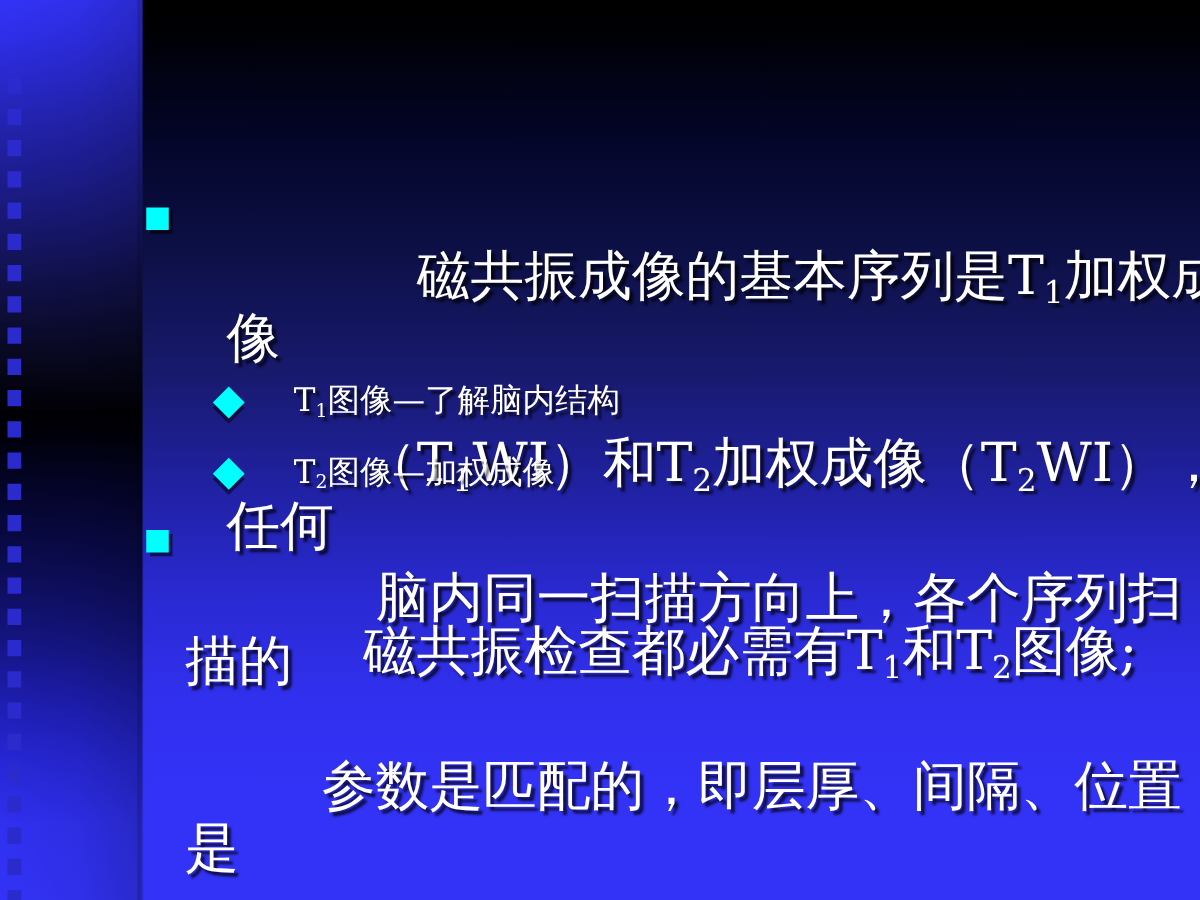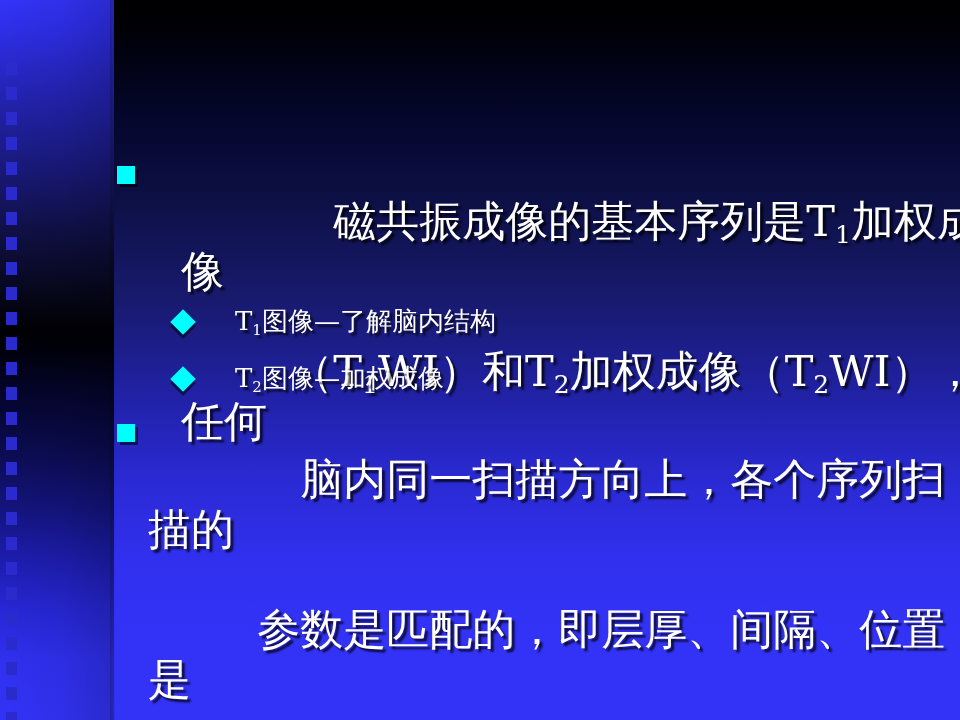--- a/index.html
+++ b/index.html
@@ -184,20 +184,21 @@
   </div>
   <div id="band-edge"></div>
 
   <div id="content">
 
     <div class="bullet-row" style="left:0px; top:0px;">
       <div class="marker-square" style="left:5px; top:166px;"></div>
       <div class="l1text" style="left:53px; top:146px; width:812px;margin-left:16px;">
         <span><span>　磁共振成像的基本序列是T</span><sub>1</sub><span>加权成像</span></span><br>
         <span><span>（T</span><sub>1</sub><span>WI）和T</span><sub>2</sub><span>加权成像（T</span><sub>2</sub><span>WI），任何</span></span><br>
+        <span><span>磁共振检查都必需有T</span><sub>1</sub><span>和T</span><sub>2</sub><span>图像;</span></span>
       </div>
     </div>
 
     <div class="bullet-row" style="left:0px; top:0px;">
       <div class="marker-diamond" style="left:62px; top:313px;"></div>
       <div class="l2text" style="left:123px; top:298px;"><span>T</span><sub>1</sub><span>图像—了解脑内结构</span></div>
     </div>
 
     <div class="bullet-row" style="left:0px; top:0px;">
       <div class="marker-diamond" style="left:62px; top:370px;"></div>

